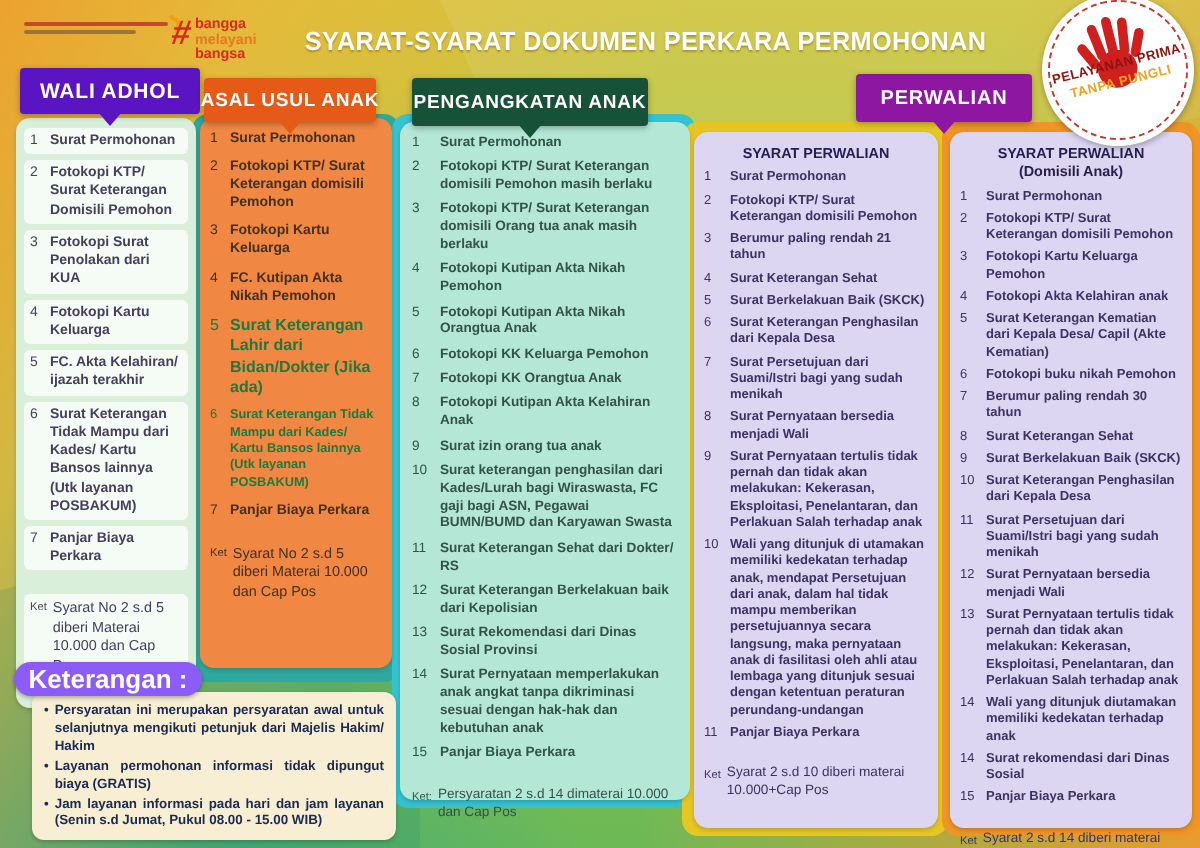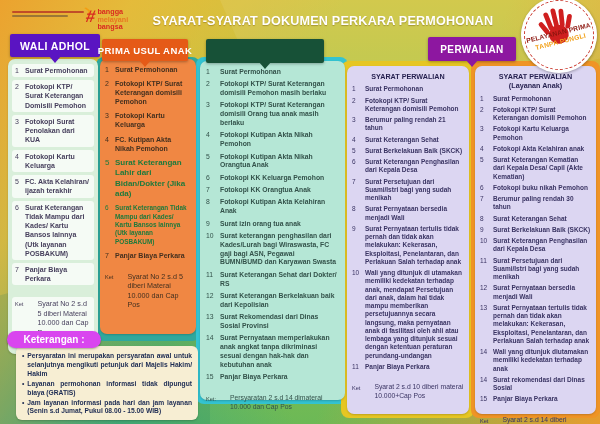--- a/index.html
+++ b/index.html
@@ -90,31 +90,31 @@
 
   .card3{font-size:6.8px;line-height:1.3;color:#33524a;}
   .card3 .row{margin-bottom:3.5px;}
   .card3 .n{width:11px;}
 
   .card4a,.card4b{font-size:6.5px;line-height:1.27;color:#3a3463;}
   .card4a .row,.card4b .row{margin-bottom:3px;}
   .card4a .n,.card4b .n{width:10px;}
   .sub-title{text-align:center;font-weight:700;color:#241f4e;font-size:7.2px;line-height:1.3;margin-bottom:4px;}
 
-  .ket{display:flex;gap:14px;align-items:flex-start;margin-top:12px;}
+  .ket{display:flex;gap:3px;align-items:flex-start;margin-top:12px;}
   .ket .kl{flex:none;font-size:5.6px;padding-top:2px;}
   .ket .kt{flex:1;}
   .card1 .ket{background:rgba(255,255,255,.72);border-radius:3px;padding:2px 3px;font-size:7.2px;}
   .card2 .ket{font-size:7.2px;}
   .card3 .ket{font-size:6.8px;}
   .card4a .ket,.card4b .ket{font-size:6.8px;}
 
   
-  .ket-pill{position:absolute;z-index:5;left:7px;top:331px;width:94px;height:17px;background:#d946ef;border-radius:9px;
-    color:#fff;font-size:10px;font-weight:800;display:flex;align-items:center;justify-content:center;
+  .ket-pill{position:absolute;z-index:5;left:7px;top:331px;width:94px;height:17px;background:#8b5cf6;border-radius:9px;
+    color:#fff;font-size:13px;font-weight:800;display:flex;align-items:center;justify-content:center;
     box-shadow:0 1px 2px rgba(0,0,0,.3);}
   .ket-box{position:absolute;z-index:4;left:16px;top:346px;width:182px;height:74px;background:#f7eed3;border-radius:6px;
     box-sizing:border-box;padding:6px 6px 4px 6px;box-shadow:0 1px 2px rgba(0,0,0,.2);}
   .ket-box ul{margin:0;padding:0;list-style:none;}
   .ket-box .bullet{display:flex;gap:3px;font-size:6.7px;font-weight:700;color:#1b2a52;line-height:1.33;text-align:justify;margin-bottom:1px;}
   .ket-box .dot{flex:none;}
 </style>
 </head>
 <body>
 
@@ -154,24 +154,25 @@
     <div class="bl1">PELAYANAN PRIMA</div>
     <div class="bl2">TANPA PUNGLI</div>
   </div>
 </div>
 
 <div class="chip chip1">
   <span>WALI ADHOL</span>
   <span class="tail"></span>
 </div>
 <div class="chip chip2">
-  <span>PRIMA USUL ANAK</span>
+  <span>ASAL USUL ANAK</span>
   <span class="tail"></span>
 </div>
 <div class="chip chip3">
+  <span>PENGANGKATAN ANAK</span>
   <span class="tail"></span>
 </div>
 <div class="chip chip4">
   <span>PERWALIAN</span>
   <span class="tail"></span>
 </div>
 
 <div class="back back2"></div>
 <div class="back back3"></div>
 <div class="back back4a"></div>
@@ -412,21 +413,21 @@
     </div>
   <div class="ket">
     <span class="kl">Ket</span>
     <span class="kt">Syarat 2 s.d 10 diberi materai 10.000+Cap Pos</span>
   </div>
 </div>
 
 <div class="card card4b">
   <div class="sub-title">
     <div>SYARAT PERWALIAN</div>
-    <div>(Layanan Anak)</div>
+    <div>(Domisili Anak)</div>
   </div>
   <div>
 
       <div class="row">
         <span class="n">1</span>
         <span class="t">Surat Permohonan</span>
       </div>
 
       <div class="row">
         <span class="n">2</span>

